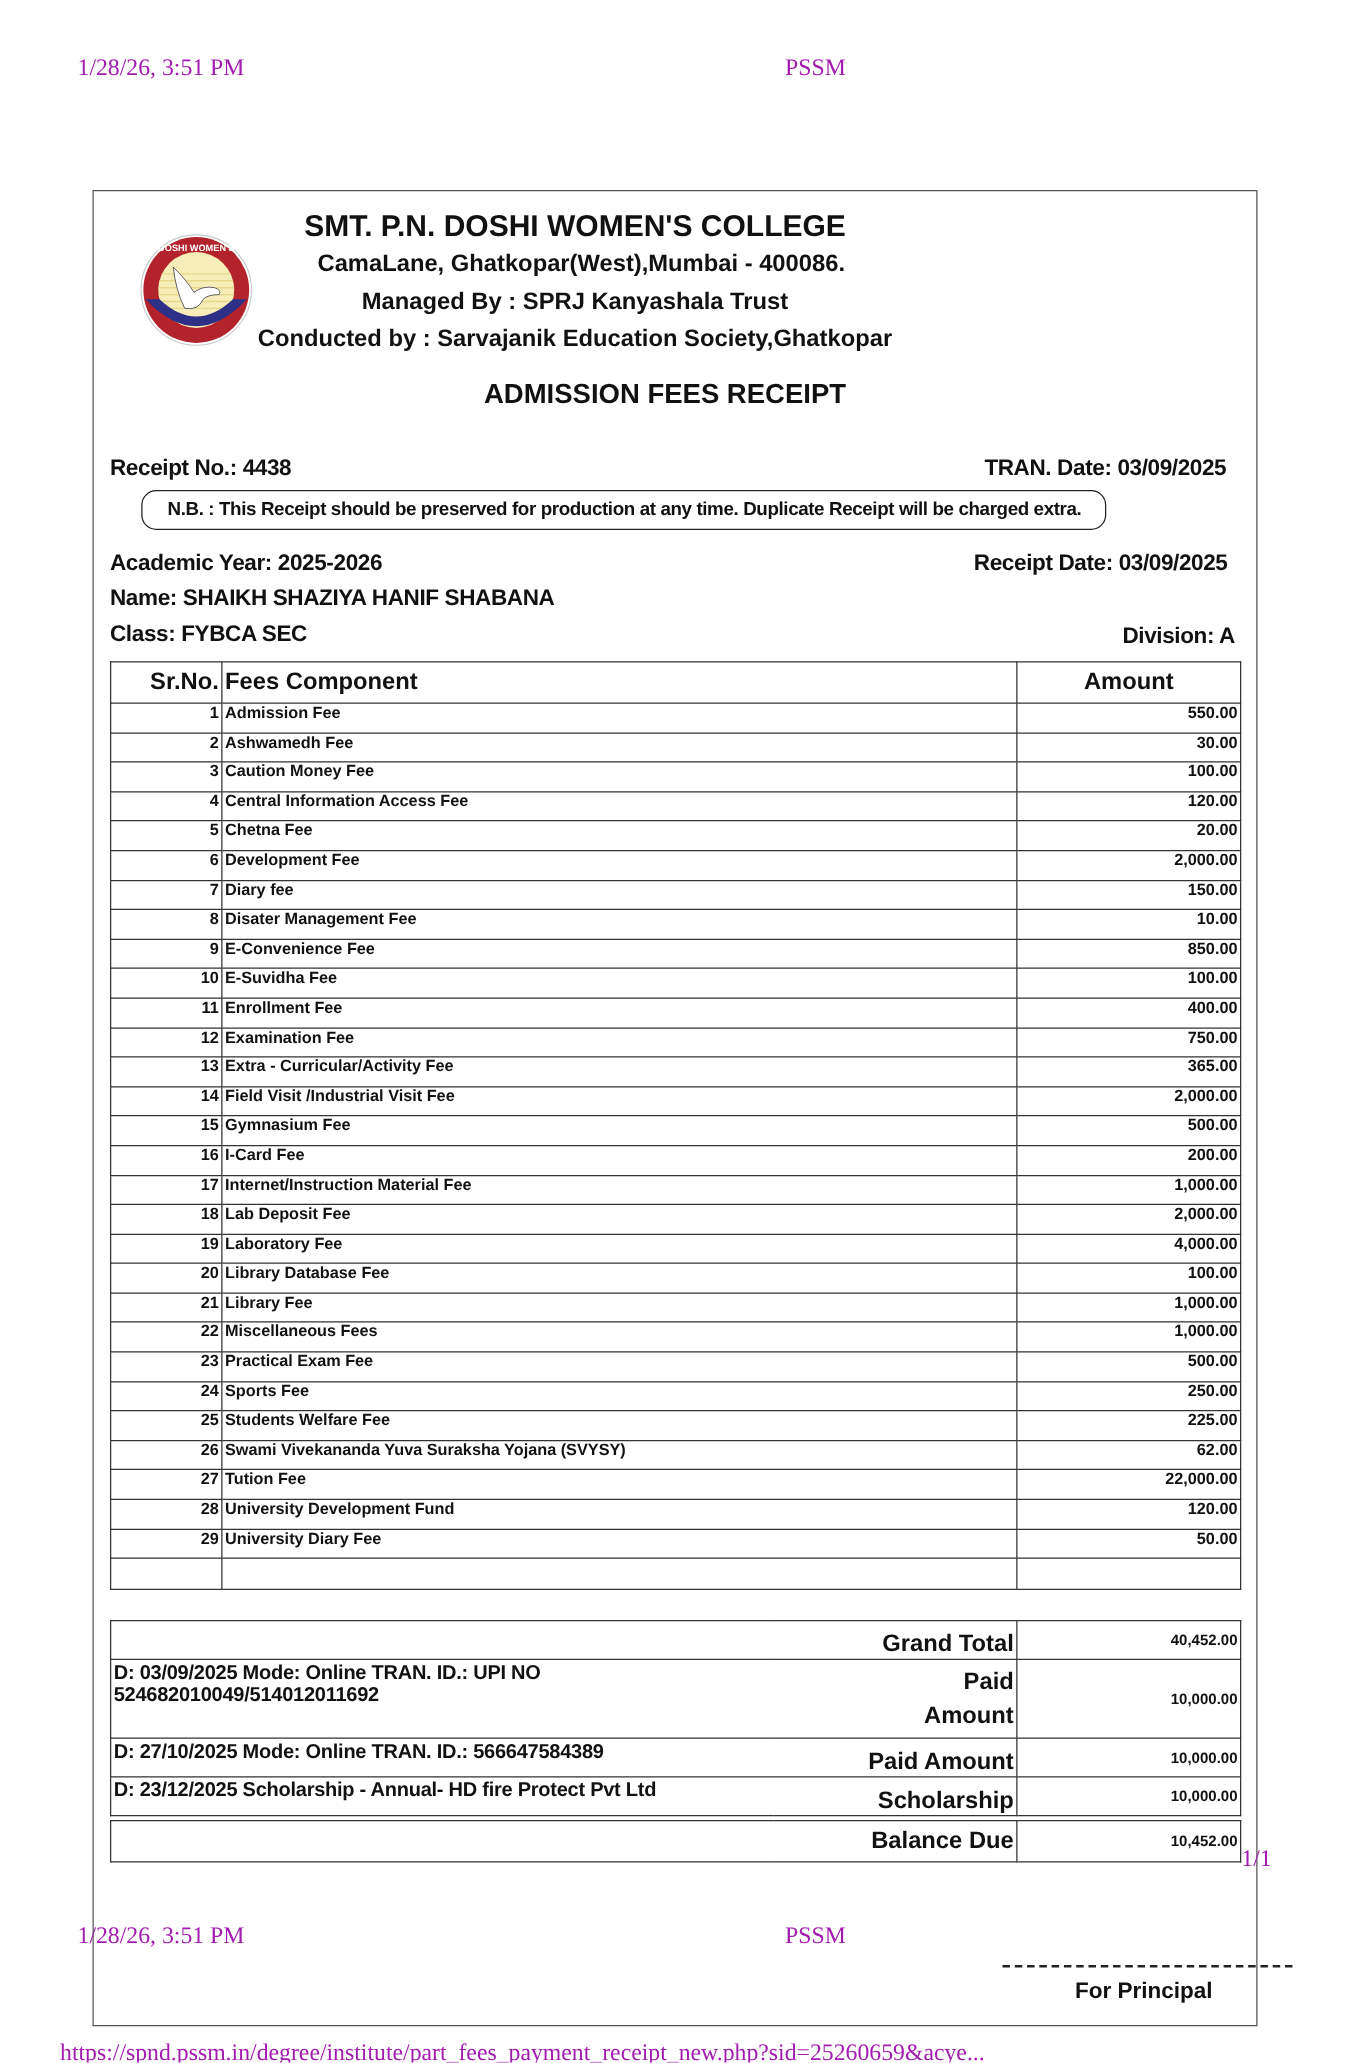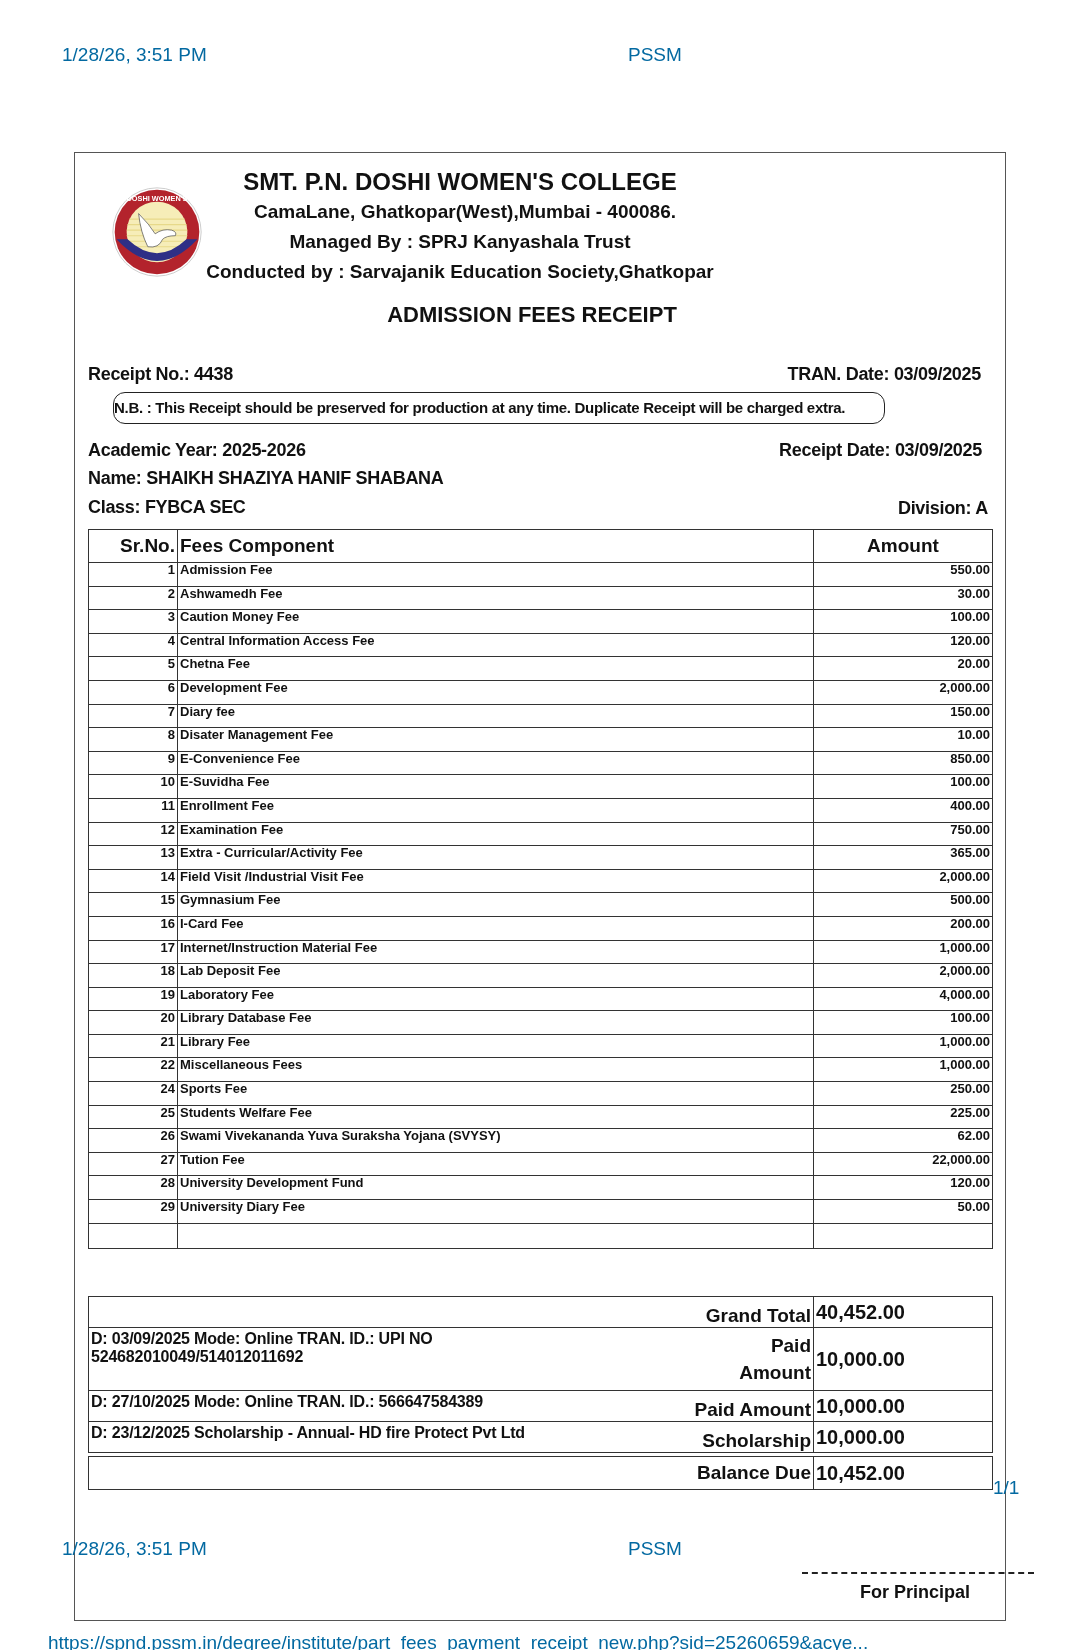--- a/index.html
+++ b/index.html
@@ -1,39 +1,39 @@
 <!DOCTYPE html>
 <html><head>
 <meta charset="utf-8">
 <style>
   html, body { margin: 0; padding: 0; background: #ffffff; }
   body { width: 1080px; height: 1650px; position: relative; overflow: hidden;
          font-family: "Liberation Sans", sans-serif; color: #111; }
-  .pg-hdr { position: absolute; font-family: Liberation Sans, sans-serif; font-size: 19px; color: #0369a1; }
+  .pg-hdr { position: absolute; font-family: Liberation Serif, serif; font-size: 19px; color: #a21caf; }
   .frame { position: absolute; left: 74px; top: 152px; width: 932px; height: 1469px;
            border: 1.5px solid #555; box-sizing: border-box; }
   .cond { font-family: "Liberation Sans Narrow", "Liberation Sans", sans-serif; font-weight: bold; }
   .abs { position: absolute; }
   .logo { position: absolute; left: 111px; top: 186px; width: 92px; height: 92px; }
   .c-title { position: absolute; left: 0; width: 920px; text-align: center; font-weight: bold; }
   .nb { position: absolute; left: 113px; top: 392px; width: 772px; height: 32px; border: 1.5px solid #222;
         border-radius: 12px; box-sizing: border-box; font-size: 15px; font-weight: bold; line-height: 30px;
-        padding-left: 0; letter-spacing: -0.3px; }
+        padding-left: 20px; letter-spacing: -0.3px; }
   .info { position: absolute; font-size: 18px; font-weight: bold; letter-spacing: -0.3px; }
   table.fees { position: absolute; left: 88px; top: 529px; width: 905px; border-collapse: collapse; table-layout: fixed; }
   table.fees td, table.fees th { border: 1.5px solid #333; padding: 0 2px; font-weight: bold; overflow: hidden; white-space: nowrap; }
   table.fees th { height: 32px; font-size: 19px; }
   table.fees td { height: 22.6px; font-size: 13px; line-height: 13px; vertical-align: top; }
   .c-sr { width: 84px; text-align: right; }
   .c-comp { text-align: left; }
   .c-amt { width: 174px; text-align: right; }
   table.sum { position: absolute; left: 88px; top: 1296px; width: 905px; border-collapse: collapse; table-layout: fixed; }
   table.sum td { border: 1.5px solid #333; font-weight: bold; padding: 0 2px; }
   .s-lbl { text-align: right; font-size: 19px; }
-  .s-amt { width: 174px; font-size: 20px; }
+  .s-amt { width: 174px; text-align: right; font-size: 12px; }
   .s-desc { font-size: 16px; vertical-align: top; padding-top: 2px !important; letter-spacing: -0.2px; }
   table.bal { position: absolute; left: 88px; top: 1456px; width: 905px; border-collapse: collapse; table-layout: fixed; }
   table.bal td { border: 1.5px solid #333; font-weight: bold; padding: 0 2px; }
   .sig-line { position: absolute; left: 802px; top: 1572px; width: 232px; border-top: 2.5px dashed #222; }
 </style>
 </head>
 <body>
 
 <div class="pg-hdr" style="left:62px; top:44px;">1/28/26, 3:51 PM</div>
 <div class="pg-hdr" style="left:628px; top:44px;">PSSM</div>
@@ -185,20 +185,25 @@
         <td class="c-sr">21</td>
         <td class="c-comp">Library Fee</td>
         <td class="c-amt">1,000.00</td>
       </tr>
       <tr>
         <td class="c-sr">22</td>
         <td class="c-comp">Miscellaneous Fees</td>
         <td class="c-amt">1,000.00</td>
       </tr>
       <tr>
+        <td class="c-sr">23</td>
+        <td class="c-comp">Practical Exam Fee</td>
+        <td class="c-amt">500.00</td>
+      </tr>
+      <tr>
         <td class="c-sr">24</td>
         <td class="c-comp">Sports Fee</td>
         <td class="c-amt">250.00</td>
       </tr>
       <tr>
         <td class="c-sr">25</td>
         <td class="c-comp">Students Welfare Fee</td>
         <td class="c-amt">225.00</td>
       </tr>
       <tr>

